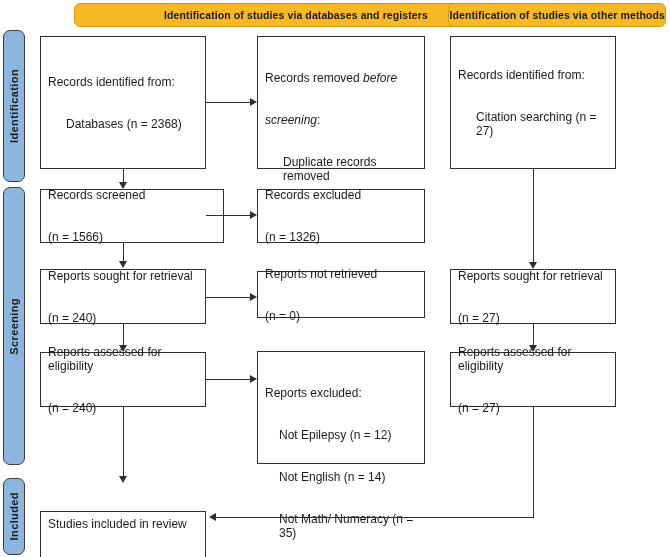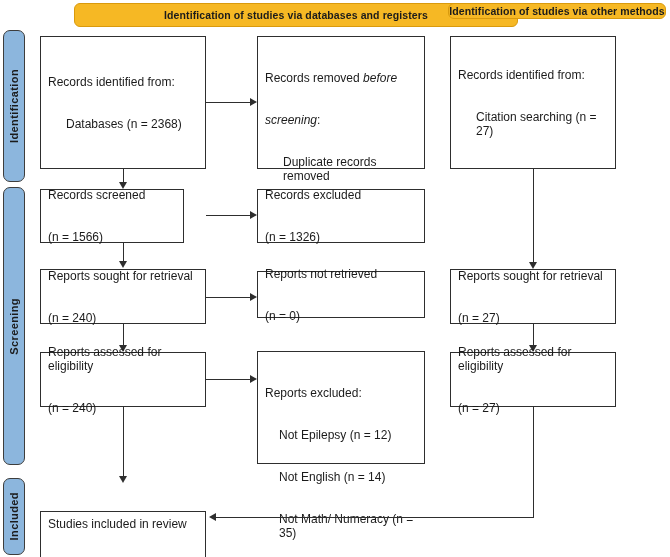--- a/index.html
+++ b/index.html
@@ -111,21 +111,21 @@
 </style>
 </head>
 <body>
 
 <div id="canvas">
 
   <div class="section-header" style="left:38px; top:3px; width:444px; height:24px;margin-left:36px;">
     <span>Identification of studies via databases and registers</span>
   </div>
 
-  <div class="section-header" style="left:448px; top:3px; width:218px; height:16px;">
+  <div class="section-header" style="left:448px; top:3px; width:218px; height:24px;justify-content:flex-end;">
     <span>Identification of studies via other methods</span>
   </div>
 
   <div class="stage-tab" style="left:3px; top:30px; width:22px; height:152px;">
     <span class="stage-label">Identification</span>
   </div>
 
   <div class="stage-tab" style="left:3px; top:187px; width:22px; height:278px;">
     <span class="stage-label">Screening</span>
   </div>
@@ -159,21 +159,21 @@
 
   <div class="conn h" style="left:206px; top:102px; width:44px;"></div>
   <div class="arrow right" style="left:250px; top:98px;"></div>
 
   <div class="conn v" style="left:123px; top:169px; height:14px;"></div>
   <div class="arrow down" style="left:119px; top:182px;"></div>
 
   <div class="conn v" style="left:533px; top:169px; height:94px;"></div>
   <div class="arrow down" style="left:529px; top:262px;"></div>
 
-  <div class="flow-box" style="left:40px; top:189px; width:144px; height:54px;">
+  <div class="flow-box" style="left:40px; top:189px; width:184px; height:54px;">
     <div class="box-text">
       <div>Records screened</div>
       <div>(n = 1566)</div>
     </div>
   </div>
 
   <div class="flow-box" style="left:257px; top:189px; width:168px; height:54px;">
     <div class="box-text">
       <div>Records excluded</div>
       <div>(n = 1326)</div>

